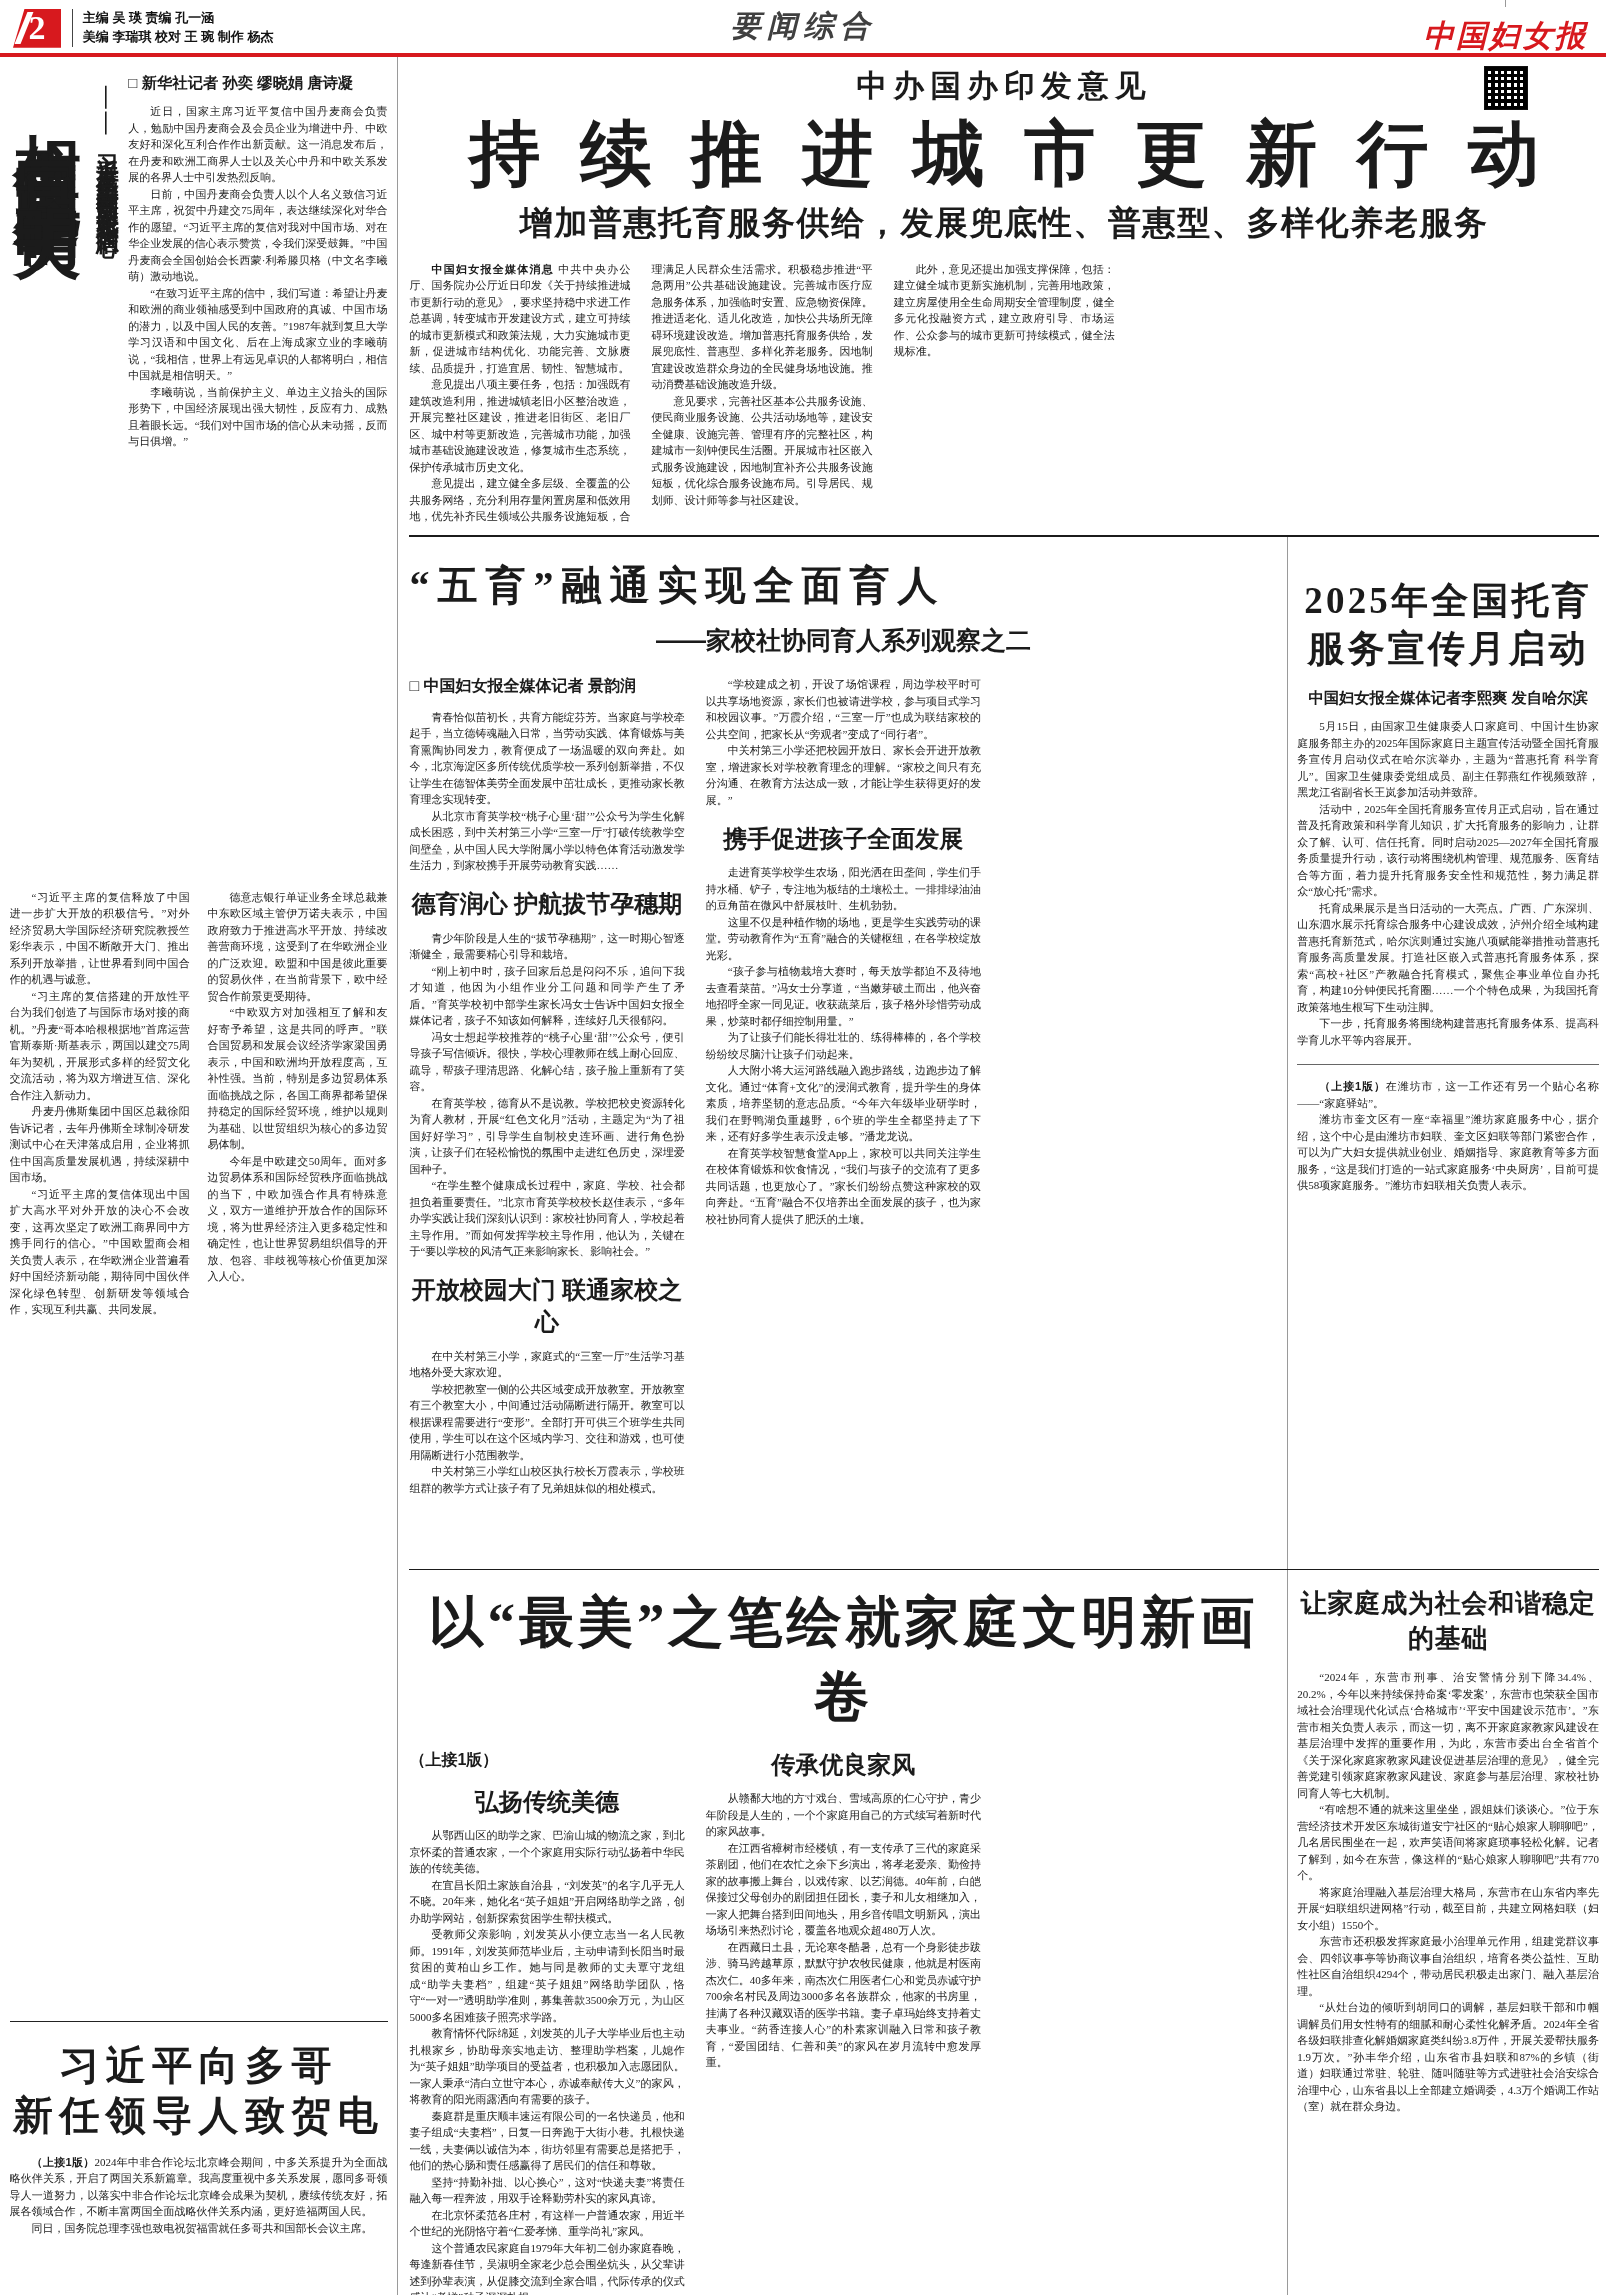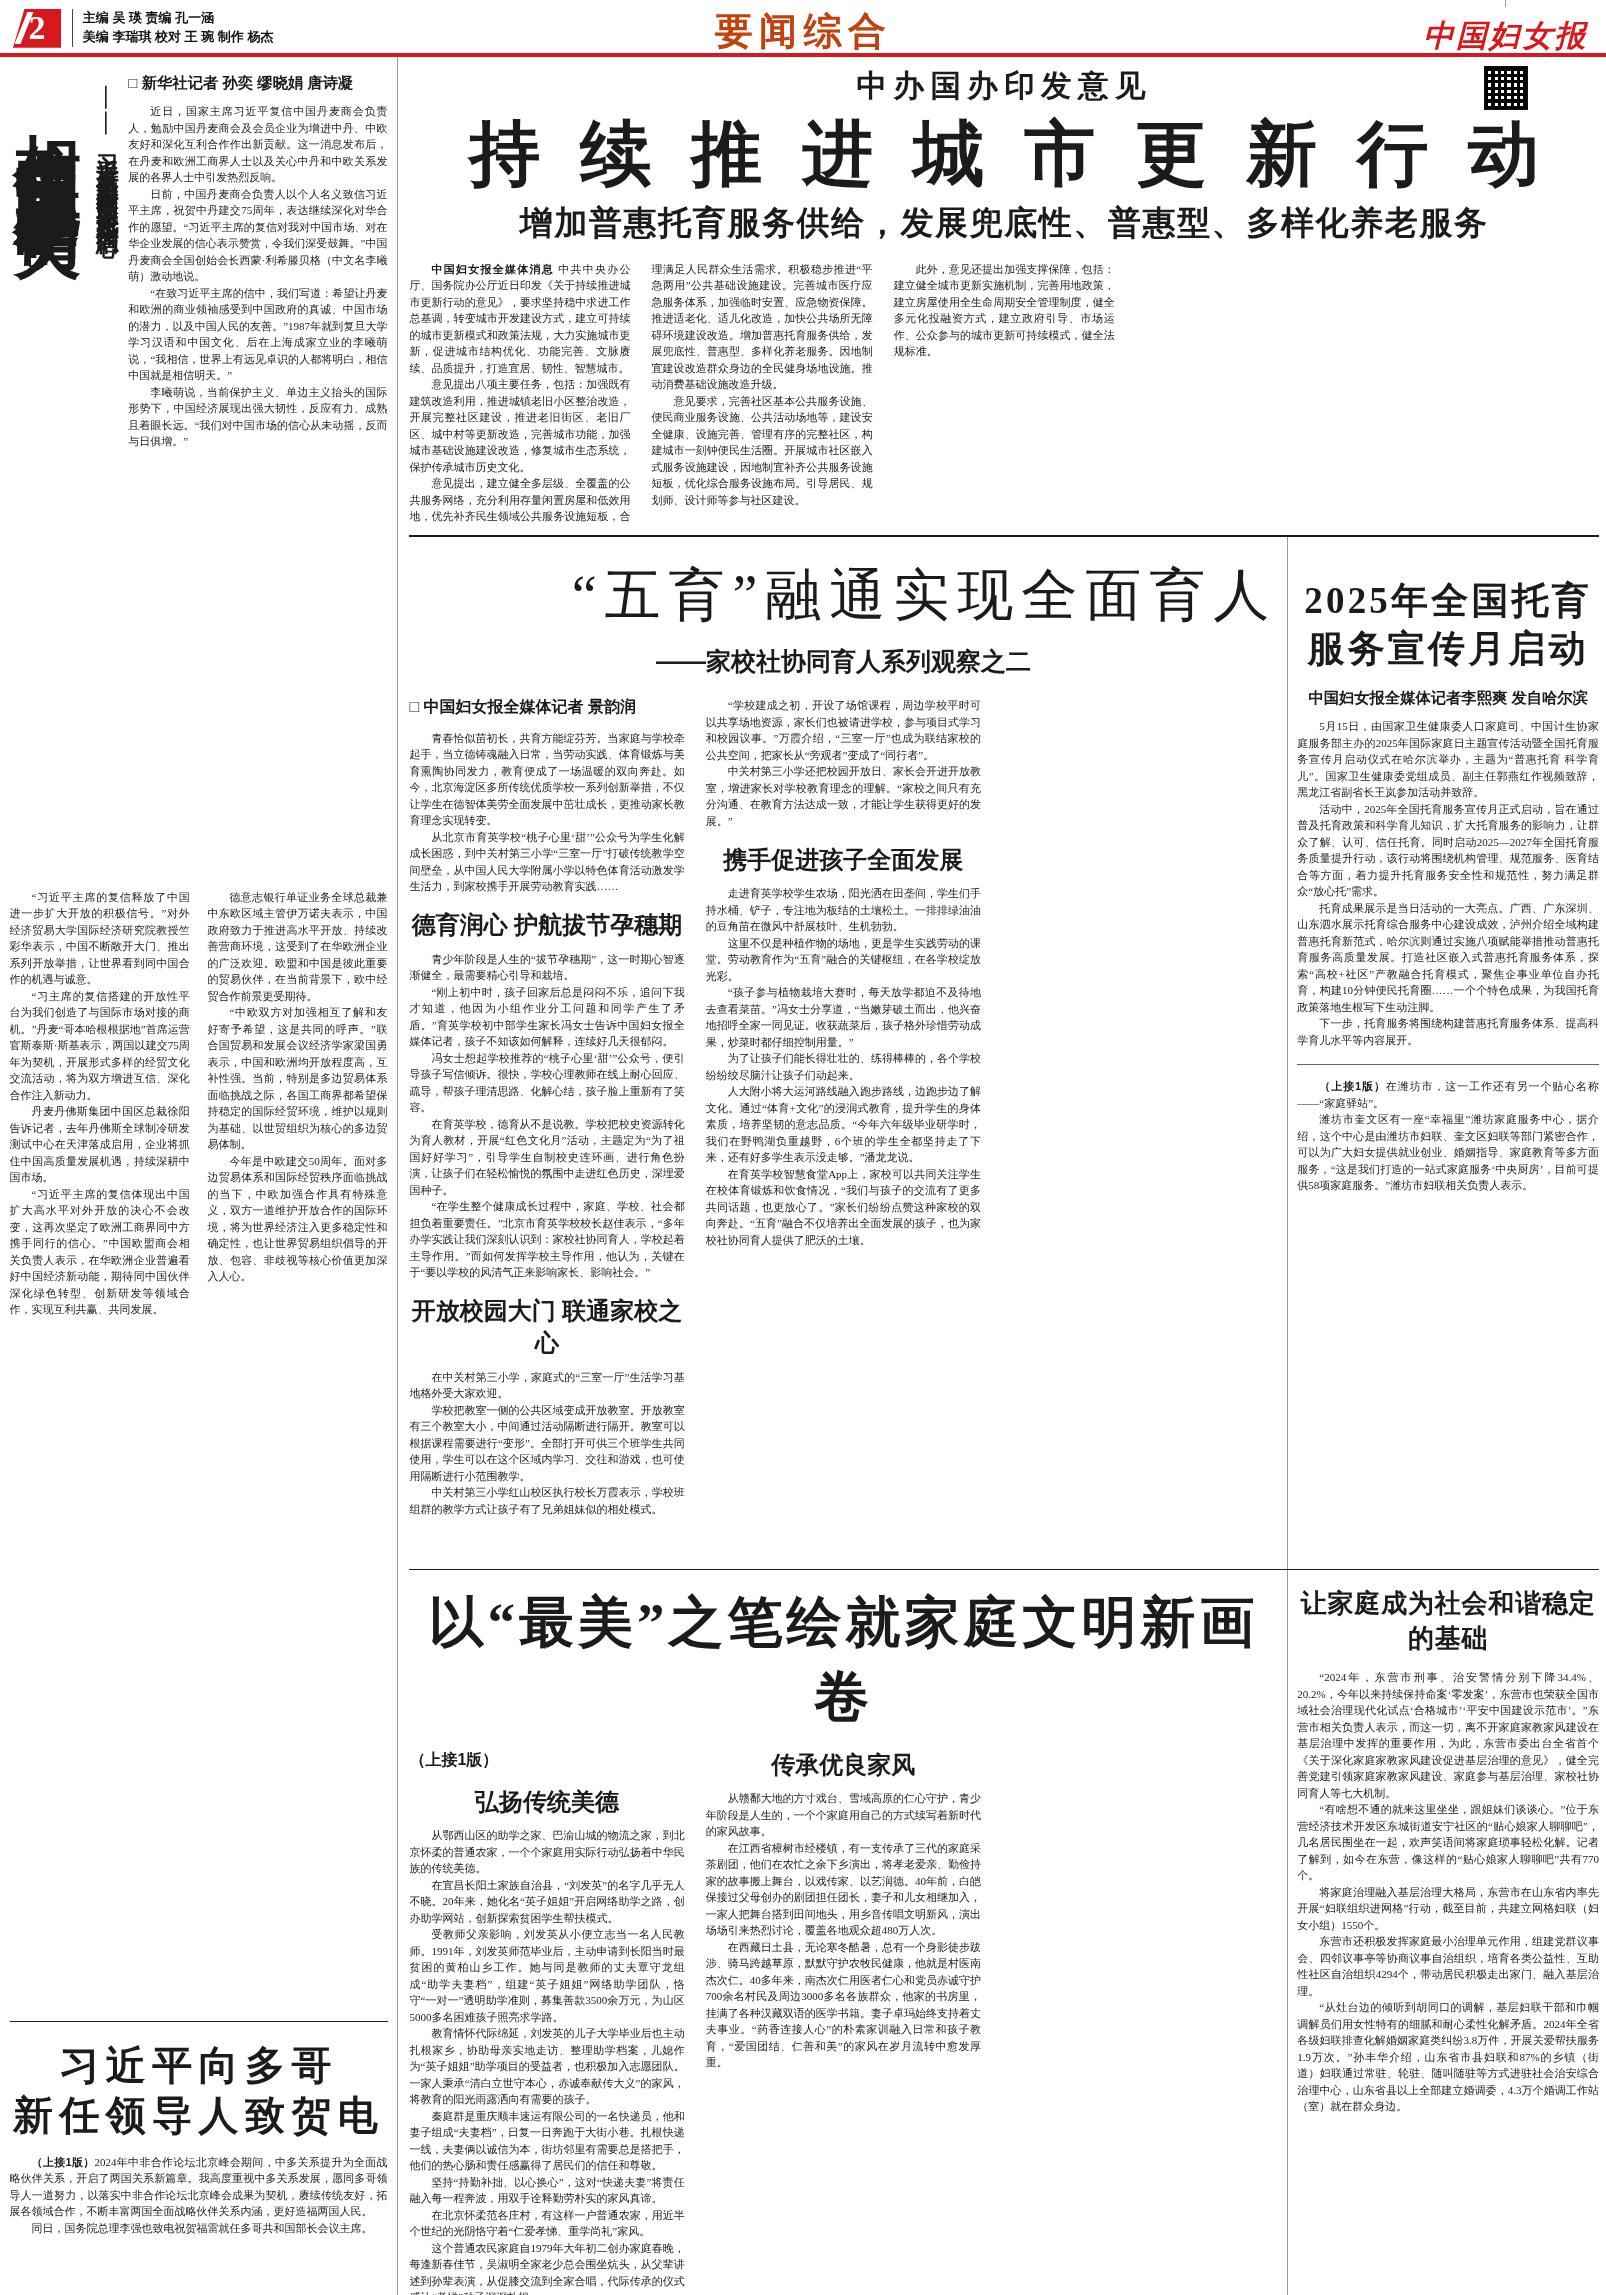--- a/index.html
+++ b/index.html
@@ -7,22 +7,22 @@
         color:#1b1b1b;font-family:"Liberation Serif","DejaVu Serif",serif;}
   
   .masthead{height:47px;display:flex;align-items:center;padding:4.8px 13px 1.6px;position:relative;}
   .pageno-badge{width:48px;height:39px;background:#d7191e;clip-path:polygon(24% 0,100% 0,100% 100%,0 100%);
         color:#fff;font-weight:900;font-size:34px;display:flex;align-items:center;justify-content:center;
         font-family:"Liberation Serif",serif;position:relative;}
   .pageno-badge::before{content:"";position:absolute;left:8px;top:3.2px;width:5.6px;height:32px;background:#fff;transform:skewX(-22deg);}
   .staff{margin-left:11.2px;padding-left:9.6px;border-left:1.6px solid #444;
         font-family:"Liberation Sans","DejaVu Sans",sans-serif;font-size:13px;font-weight:700;line-height:1.45;color:#111;}
   .section-title{position:absolute;left:50%;transform:translateX(-50%);top:6.4px;
-        color:#c2410c;font-family:"Liberation Sans","DejaVu Sans",sans-serif;
-        font-weight:900;font-size:38px;letter-spacing:6.4px;}
+        color:#404040;font-family:"Liberation Sans","DejaVu Sans",sans-serif;
+        font-weight:900;font-size:30px;letter-spacing:6.4px;font-style:italic;}
   .mh-right{margin-left:auto;display:flex;align-items:center;gap:9px;flex-direction:column;}
   .date{font-size:17px;letter-spacing:0.8px;}
   .vbar{width:0.8px;height:29px;background:#999;}
   .brand{color:#d7191e;font-size:30.5px;font-weight:900;font-style:italic;letter-spacing:2.4px;
         font-family:"Liberation Serif",serif;}
   .qr{width:42px;height:42px;border:1.6px solid #111;
       background-image:repeating-linear-gradient(0deg,#000 0 3.2px,transparent 3.2px 6.4px),
                        repeating-linear-gradient(90deg,#000 0 3.2px,#fff 3.2px 6.4px);}
   .redline{height:3.2px;background:#d7191e;}
   
@@ -52,21 +52,21 @@
   .togo{overflow:hidden;}
   
   .top-article{height:469px;overflow:hidden;border-bottom:2.4px solid #1b1b1b;text-align:center;padding-top:9.6px;}
   .kicker{font-family:"Liberation Sans","DejaVu Sans",sans-serif;font-weight:700;font-size:30.5px;letter-spacing:6.4px;}
   .main-head{font-size:71px;font-weight:900;letter-spacing:40px;padding-left:40px;line-height:1.12;margin:8px 0 6.4px;white-space:nowrap;}
   .sub-head{font-family:Liberation Mono, monospace;font-weight:900;font-size:33px;letter-spacing:1.6px;margin:3.2px 0 14.5px;}
   .top-cols{columns:5;column-gap:21px;column-fill:auto;height:267px;overflow:hidden;text-align:left;}
   
   .mid-band{display:flex;height:1032px;overflow:hidden;border-bottom:1.6px solid #1b1b1b;}
   .wuyu{width:868px;flex:none;overflow:hidden;padding-top:21px;}
-  .wuyu h1{font-size:56px;font-weight:400;text-align:right;letter-spacing:8px;margin:0 0 11.2px;}
+  .wuyu h1{font-size:40px;font-weight:700;text-align:left;letter-spacing:8px;margin:0 0 11.2px;}
   .wuyu .deck{font-family:"Liberation Sans","DejaVu Sans",sans-serif;font-weight:900;font-size:25px;text-align:center;margin:0 0 19px;}
   .wuyu-cols{columns:3;column-gap:21px;column-fill:auto;height:852px;overflow:hidden;}
   .right-col{flex:1;overflow:hidden;padding-top:40px;}
   .tuoyu h2{font-size:37px;font-weight:900;text-align:center;letter-spacing:3.2px;line-height:1.3;margin:0 0 14.5px;}
   .tuoyu .byline{text-align:center;}
   .hr-thin{border-top:0.8px solid #666;margin:16px 0 13px;}
   
   .bot-band{display:flex;height:744px;overflow:hidden;}
   .zuimei{width:868px;flex:none;overflow:hidden;padding-top:11.2px;}
   .zuimei h1{font-size:55px;font-weight:900;text-align:center;letter-spacing:4px;margin:4.8px 0 14.5px;}

